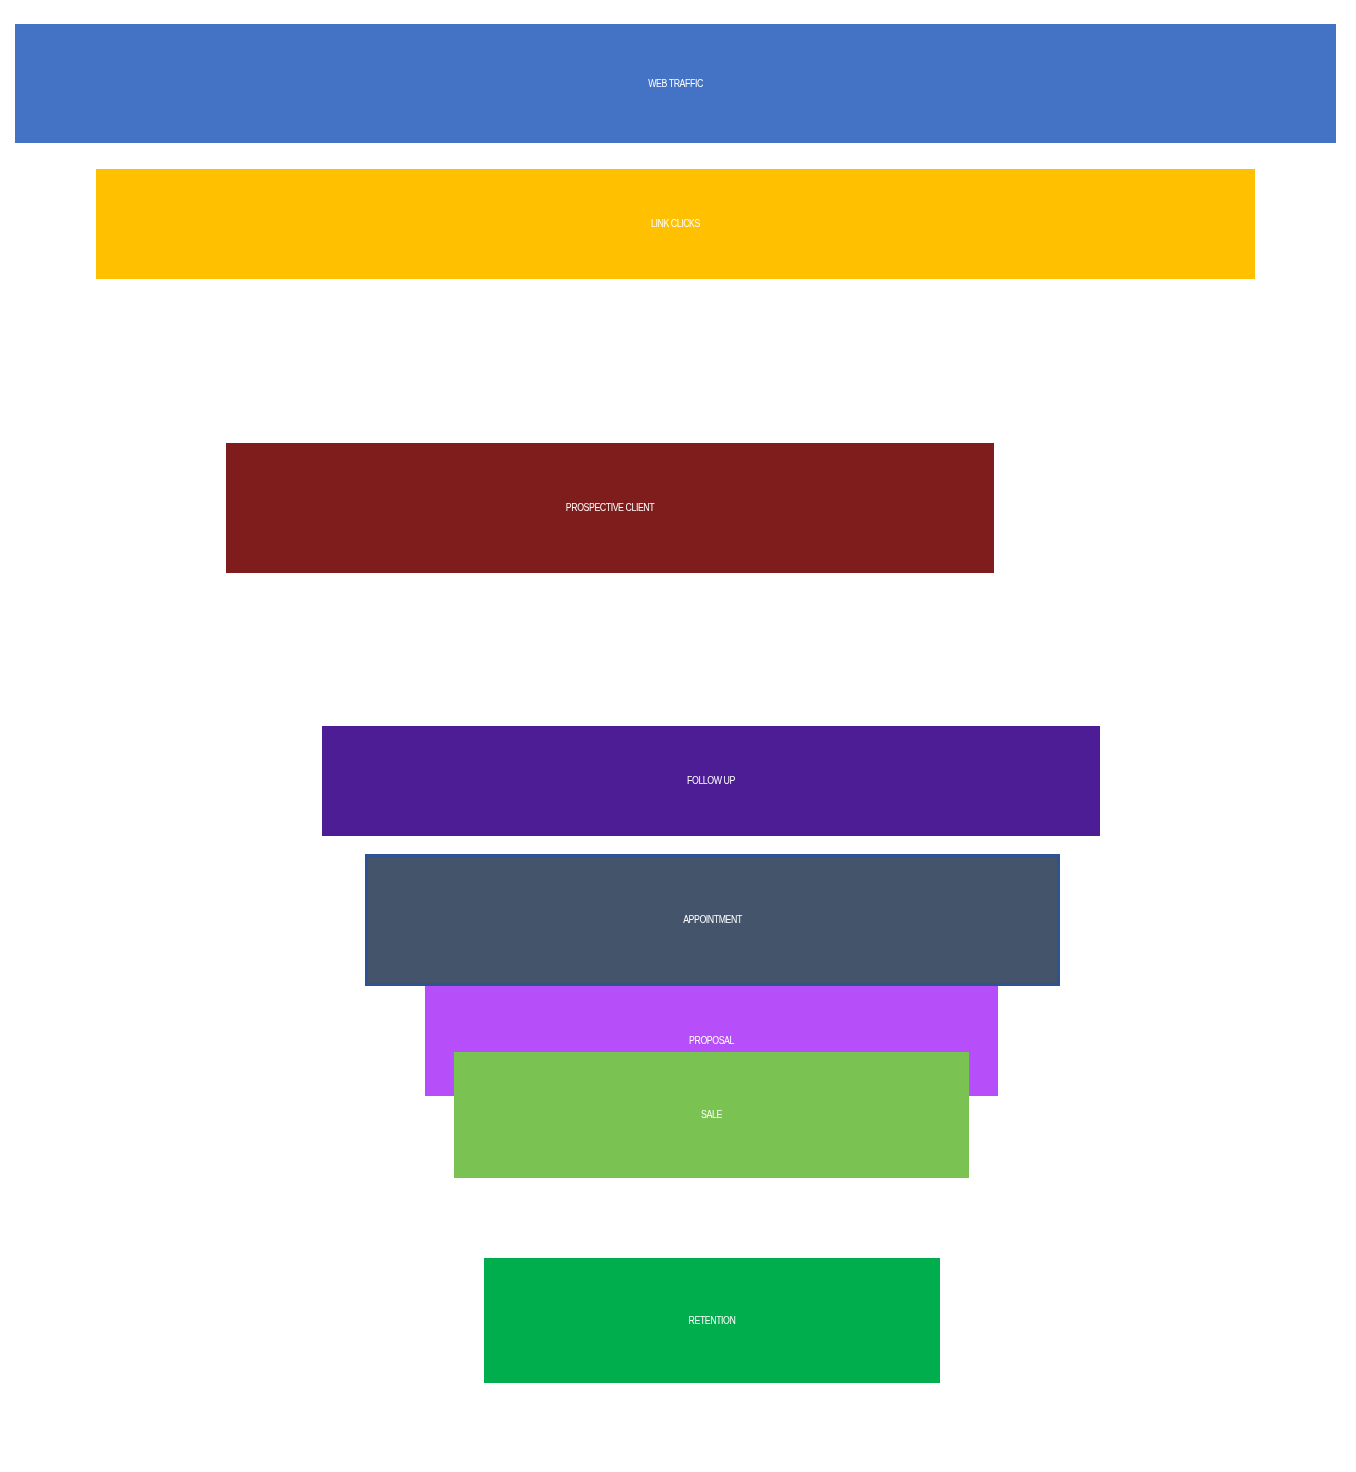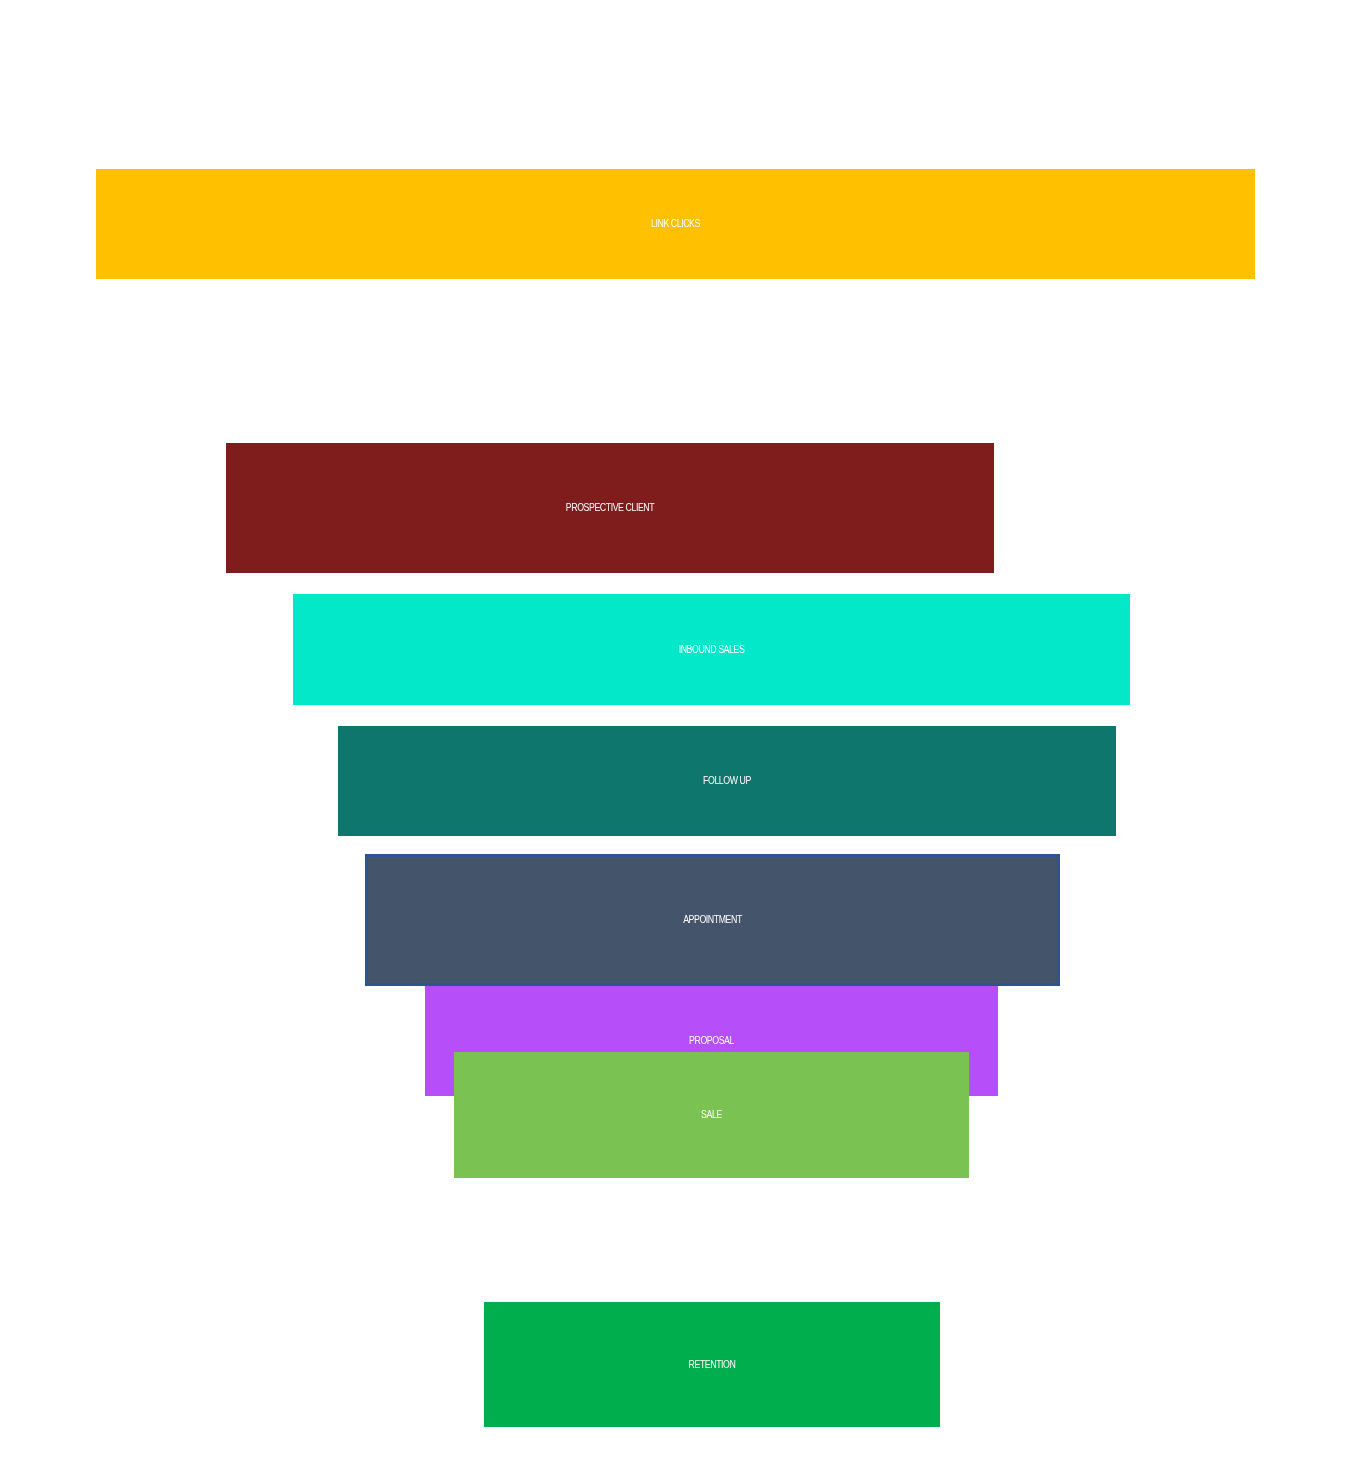--- a/index.html
+++ b/index.html
@@ -39,37 +39,37 @@
     white-space: nowrap;
     letter-spacing: -0.5px;
     transform: scaleX(0.88);
     transform-origin: center center;
   }
 </style>
 </head>
 <body>
 
 <div id="funnel-canvas" style="width: 1356px; height: 1472px; background: rgb(255, 255, 255);">
+    <div class="funnel-stage" style="left: 15px; top: 24px; width: 1321px; height: 119px; background: rgb(68, 114, 196);">
+      <span class="stage-label" style="font-size: 10px; color: rgb(255, 255, 255);">WEB TRAFFIC</span>
+    </div>
     <div class="funnel-stage" style="left: 96px; top: 169px; width: 1159px; height: 110px; background: rgb(255, 192, 0);">
       <span class="stage-label" style="font-size: 10px; color: rgb(255, 255, 255);">LINK CLICKS</span>
     </div>
     <div class="funnel-stage" style="left: 226px; top: 443px; width: 768px; height: 130px; background: #7f1d1d;">
       <span class="stage-label" style="font-size: 10px; color: rgb(255, 255, 255);">PROSPECTIVE CLIENT</span>
     </div>
-    <div class="funnel-stage" style="left: 293px; top: 594px; width: 837px; height: 111px; background: rgb(2, 232, 200);">
-      <span class="stage-label" style="font-size: 10px; color: rgb(255, 255, 255);">INBOUND SALES</span>
-    </div>
-    <div class="funnel-stage" style="left: 322px; top: 726px; width: 778px; height: 110px; background: #0f766e; margin-left: 16px;">
+    <div class="funnel-stage" style="left: 322px; top: 726px; width: 778px; height: 110px; background: #4c1d95;">
       <span class="stage-label" style="font-size: 10px; color: rgb(255, 255, 255);">FOLLOW UP</span>
     </div>
     <div class="funnel-stage" style="left: 365px; top: 854px; width: 695px; height: 132px; background: rgb(68, 84, 106); border: 3px solid rgb(46, 83, 149);">
       <span class="stage-label" style="font-size: 10px; color: rgb(255, 255, 255);">APPOINTMENT</span>
     </div>
     <div class="funnel-stage" style="left: 425px; top: 986px; width: 573px; height: 110px; background: rgb(182, 79, 250);">
       <span class="stage-label" style="font-size: 10px; color: rgb(255, 255, 255);">PROPOSAL</span>
     </div>
     <div class="funnel-stage" style="left: 454px; top: 1052px; width: 515px; height: 126px; background: rgb(122, 195, 82);">
       <span class="stage-label" style="font-size: 10px; color: rgb(255, 255, 255);">SALE</span>
     </div>
-    <div class="funnel-stage" style="left: 484px; top: 1258px; width: 456px; height: 125px; background: rgb(0, 174, 77); margin-top: 44px;">
+    <div class="funnel-stage" style="left: 484px; top: 1258px; width: 456px; height: 125px; background: rgb(0, 174, 77);">
       <span class="stage-label" style="font-size: 10px; color: rgb(255, 255, 255);">RETENTION</span>
     </div>
   </div>
 
 </body></html>

